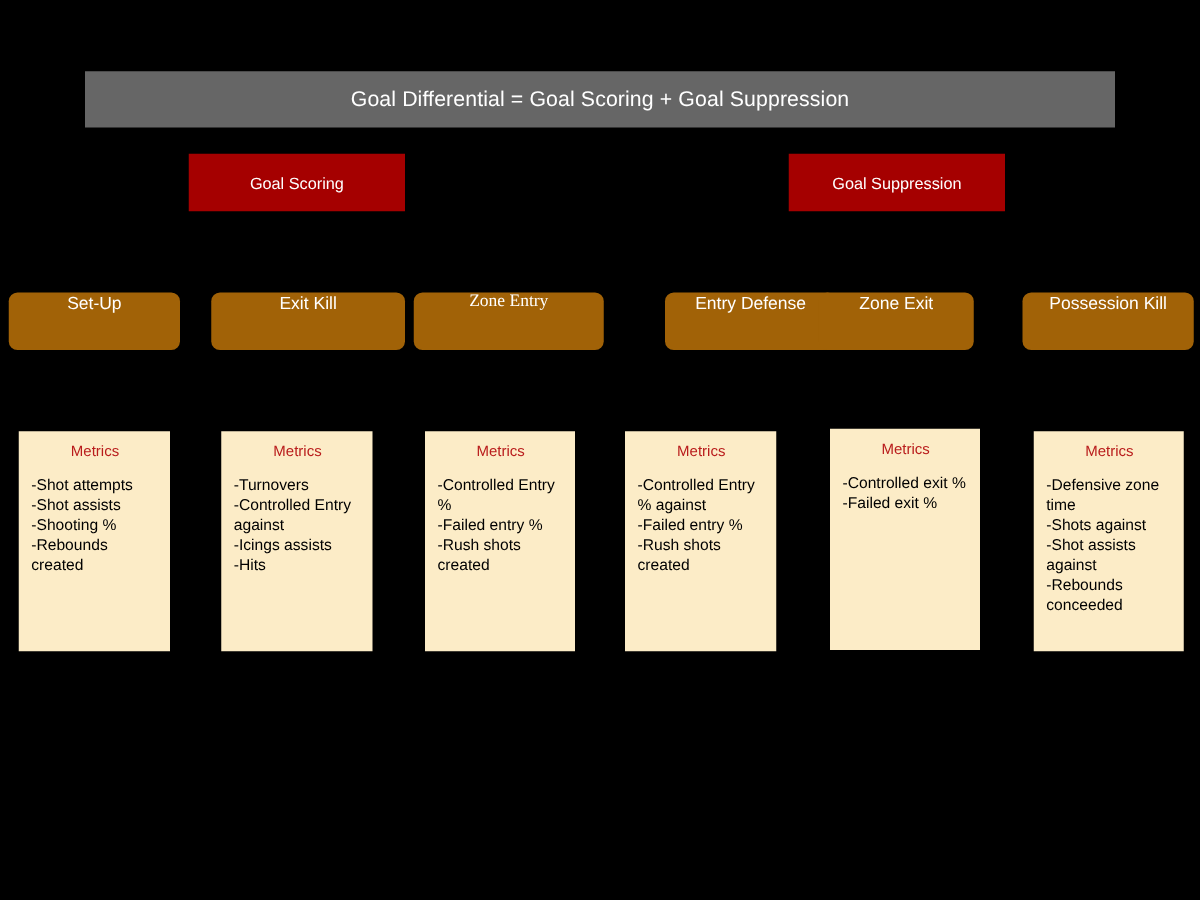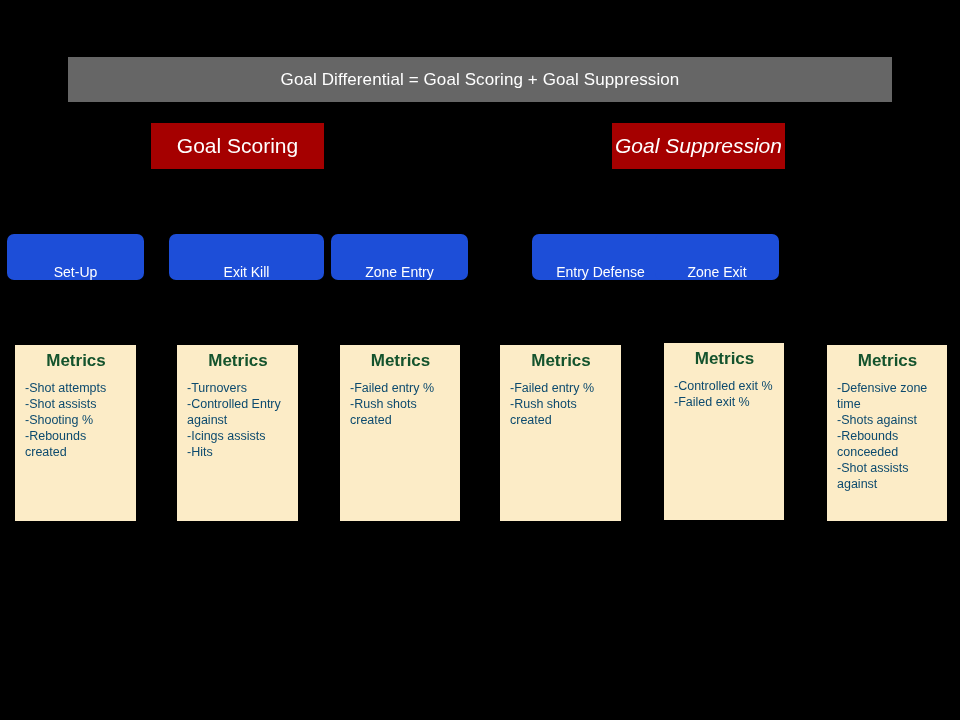--- a/index.html
+++ b/index.html
@@ -48,75 +48,75 @@
   .pillar {
     position: absolute;
     height: 46px;
     background: #a50000;
     display: flex;
     align-items: center;
     justify-content: center;
   }
   .pillar .pillar-label {
     color: #ffffff;
-    font-size: 21px;
+    font-size: 13px;
     font-weight: 400;
     white-space: nowrap;
   }
   #pillar-0 { left: 151px; top: 123px; width: 173px; }
-  #pillar-1 { left: 612px; top: 123px; width: 173px; font-style: italic; }
+  #pillar-1 { left: 631px; top: 123px; width: 173px; }
 
   
   .phase {
     position: absolute;
     top: 234px;
     height: 46px;
-    background: #1d4ed8;
+    background: #a16207;
     border-radius: 7px;
     display: flex;
-    align-items: flex-end;
+    align-items: flex-start;
     justify-content: center;
   }
   .phase .phase-label {
     color: #ffffff;
     font-size: 14px;
     font-weight: 400;
     white-space: nowrap;
   }
   #phase-0 { left: 7px;   width: 137px; }
   #phase-1 { left: 169px; width: 155px; }
-  #phase-2 { left: 331px; width: 137px; }
+  #phase-2 { left: 331px; width: 152px; font-family: Liberation Serif, serif; }
   #phase-3 { left: 492px; width: 137px; margin-left: 40px; }
   #phase-4 { left: 655px; width: 124px; }
   #phase-5 { left: 818px; width: 137px; }
 
   
   .metrics-card {
     position: absolute;
     background: #fcecc7;
     box-sizing: border-box;
     padding: 9px 9px 9px 10px;
   }
   .metrics-card .metrics-heading {
     text-align: center;
-    font-size: 17px;
-    font-weight: bold;
-    color: #14532d;
+    font-size: 12px;
+    font-weight: normal;
+    color: #b91c1c;
     margin: 0 0 12px 0;
     line-height: 14px;
   }
   .metrics-card .metrics-list {
     list-style: none;
     margin: 0;
     padding: 0;
   }
   .metrics-card .metrics-item {
     font-size: 12.5px;
     line-height: 16px;
-    color: #0c4a6e;
+    color: #000000;
     white-space: normal;
   }
 
   #card-0 { left: 15px;  top: 345px; width: 121px; height: 176px; }
   #card-1 { left: 177px; top: 345px; width: 121px; height: 176px; }
   #card-2 { left: 340px; top: 345px; width: 120px; height: 176px; }
   #card-3 { left: 500px; top: 345px; width: 121px; height: 176px; }
   #card-4 { left: 664px; top: 343px; width: 120px; height: 177px; }
   #card-5 { left: 827px; top: 345px; width: 120px; height: 176px; }
 </style>
@@ -144,20 +144,23 @@
   </div>
   <div class="phase" id="phase-2">
     <span class="phase-label">Zone Entry</span>
   </div>
   <div class="phase" id="phase-3">
     <span class="phase-label">Entry Defense</span>
   </div>
   <div class="phase" id="phase-4">
     <span class="phase-label">Zone Exit</span>
   </div>
+  <div class="phase" id="phase-5">
+    <span class="phase-label">Possession Kill</span>
+  </div>
 
   <div class="metrics-card" id="card-0">
     <div class="metrics-heading">Metrics</div>
     <ul class="metrics-list">
         <li class="metrics-item">-Shot attempts</li>
         <li class="metrics-item">-Shot assists</li>
         <li class="metrics-item">-Shooting %</li>
         <li class="metrics-item">-Rebounds created</li>
       </ul>
   </div>
@@ -166,41 +169,43 @@
     <ul class="metrics-list">
         <li class="metrics-item">-Turnovers</li>
         <li class="metrics-item">-Controlled Entry against</li>
         <li class="metrics-item">-Icings assists</li>
         <li class="metrics-item">-Hits</li>
       </ul>
   </div>
   <div class="metrics-card" id="card-2">
     <div class="metrics-heading">Metrics</div>
     <ul class="metrics-list">
+        <li class="metrics-item">-Controlled Entry %</li>
         <li class="metrics-item">-Failed entry %</li>
         <li class="metrics-item">-Rush shots created</li>
       </ul>
   </div>
   <div class="metrics-card" id="card-3">
     <div class="metrics-heading">Metrics</div>
     <ul class="metrics-list">
+        <li class="metrics-item">-Controlled Entry % against</li>
         <li class="metrics-item">-Failed entry %</li>
         <li class="metrics-item">-Rush shots created</li>
       </ul>
   </div>
   <div class="metrics-card" id="card-4">
     <div class="metrics-heading">Metrics</div>
     <ul class="metrics-list">
         <li class="metrics-item">-Controlled exit %</li>
         <li class="metrics-item">-Failed exit %</li>
       </ul>
   </div>
   <div class="metrics-card" id="card-5">
     <div class="metrics-heading">Metrics</div>
     <ul class="metrics-list">
         <li class="metrics-item">-Defensive zone time</li>
         <li class="metrics-item">-Shots against</li>
+        <li class="metrics-item">-Shot assists against</li>
         <li class="metrics-item">-Rebounds conceeded</li>
-        <li class="metrics-item">-Shot assists against</li>
       </ul>
   </div>
 
 </div>
 
 </body></html>

